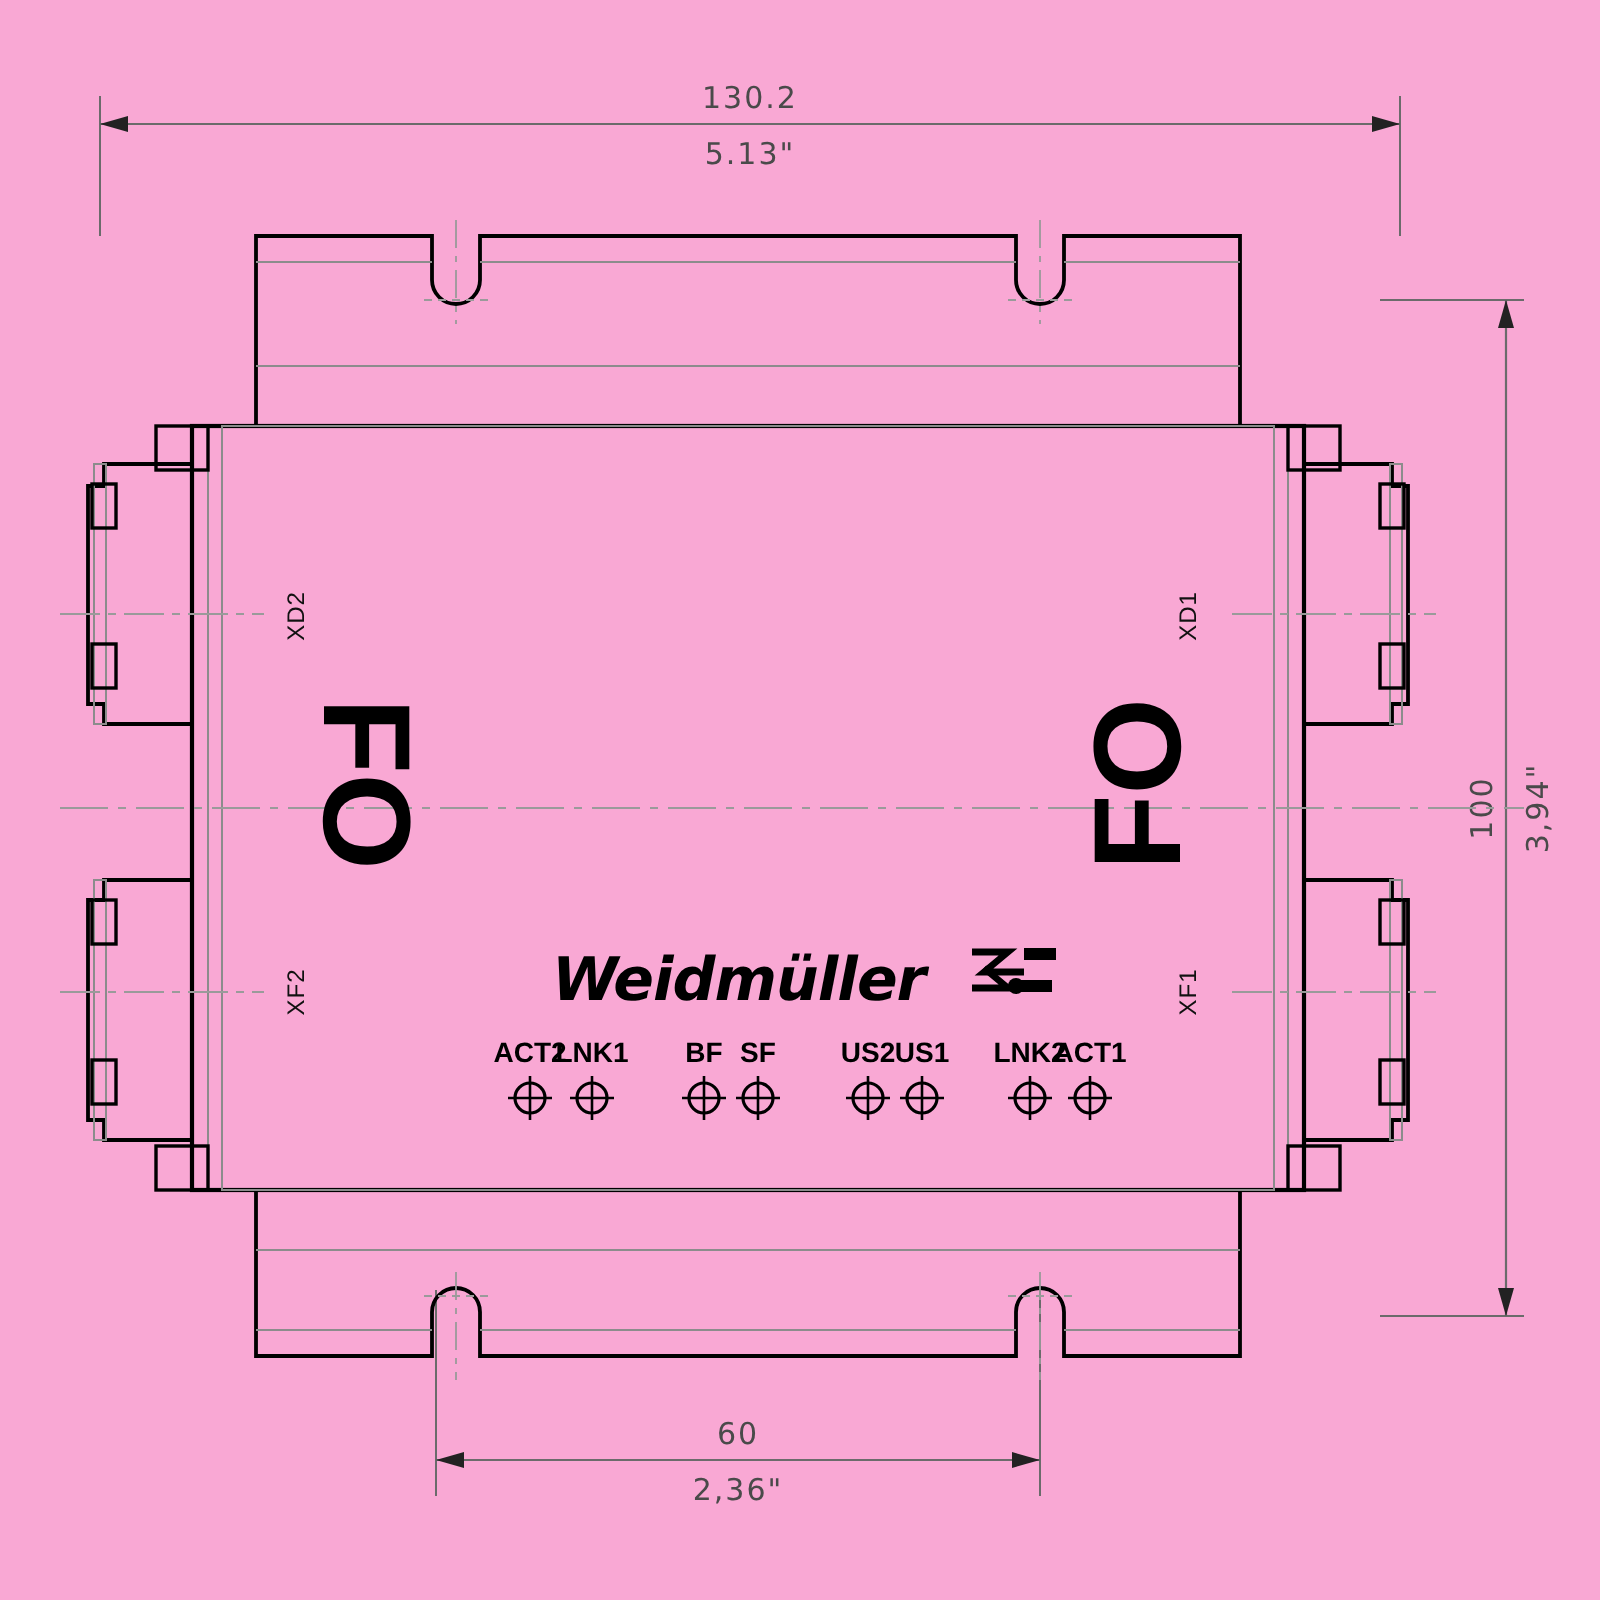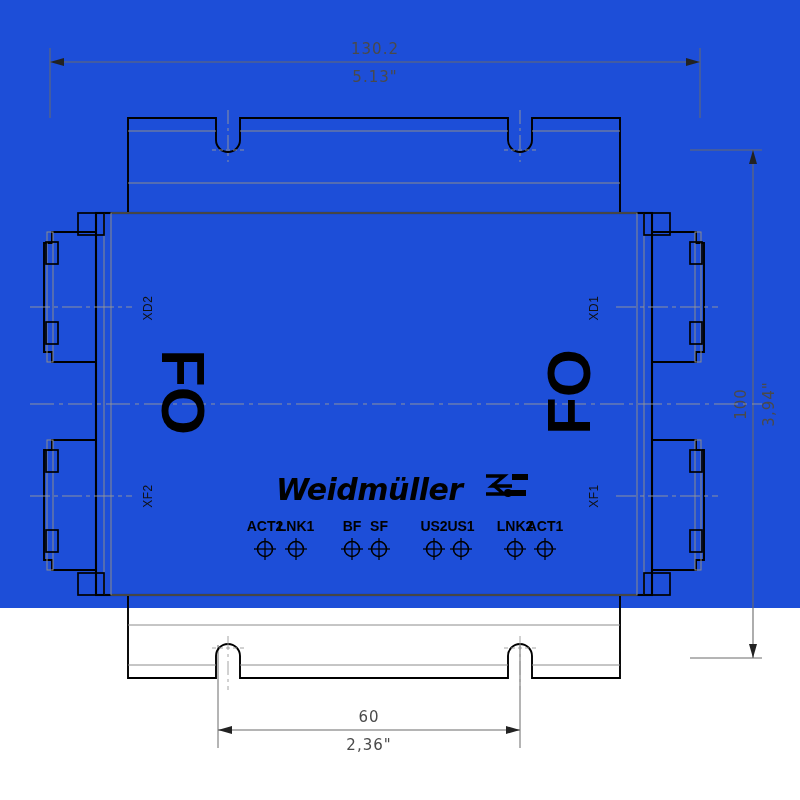--- a/index.html
+++ b/index.html
@@ -1,17 +1,17 @@
 <!DOCTYPE html>
 <html><head>
 <meta charset="utf-8">
 <style>
   html,body{margin:0;padding:0;background:#fff;}
   body{width:800px;height:800px;font-family:"DejaVu Sans",sans-serif;overflow:hidden;}
-  #stage{position:relative;width:800px;height:608px;background:#1d4ed8;}
+  #stage{position:relative;width:800px;height:800px;background:#f9a8d4;}
   svg#drawing{position:absolute;left:0;top:0;width:800px;height:800px;}
   .dimtext{font-family:"DejaVu Sans",sans-serif;font-size:15px;fill:#4a4a4a;letter-spacing:1px;}
   .porttext{font-family:"Liberation Sans",sans-serif;font-size:12px;fill:#111;letter-spacing:0.5px;}
   .fotext{font-family:"Liberation Sans",sans-serif;font-size:62px;font-weight:bold;fill:#000;}
   .ledtext{font-family:"Liberation Sans",sans-serif;font-size:14px;font-weight:600;fill:#000;}
   .brand{font-family:"DejaVu Sans",sans-serif;font-size:30px;font-style:italic;font-weight:bold;fill:#000;letter-spacing:-0.5px;}
 </style>
 </head>
 <body>
 

